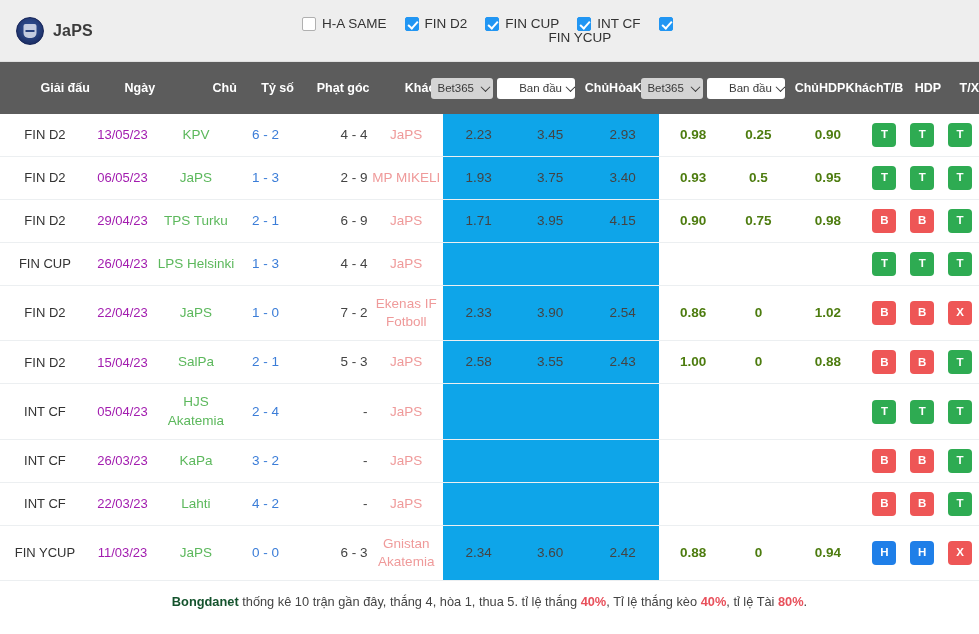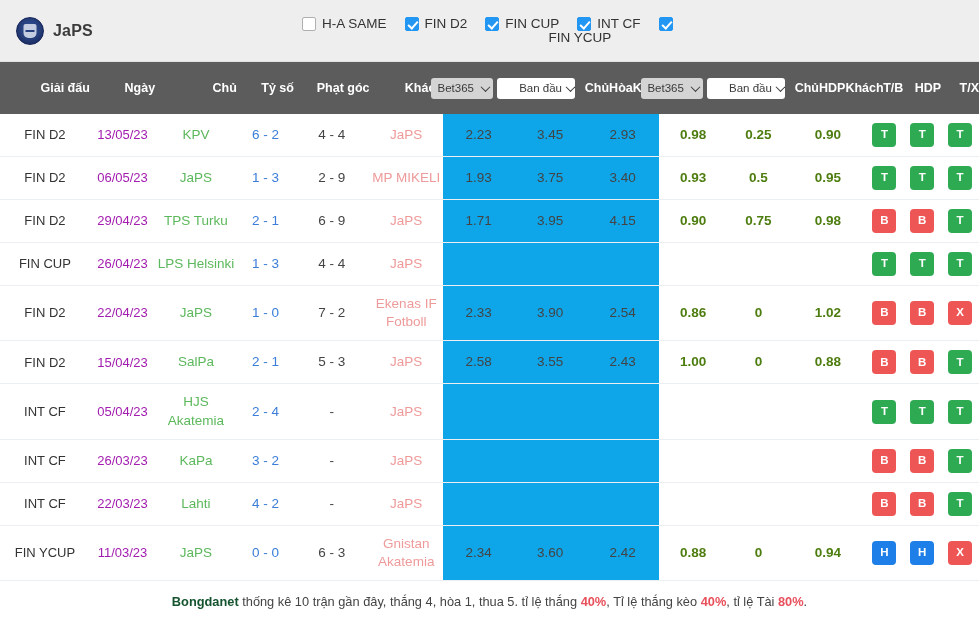--- a/index.html
+++ b/index.html
@@ -191,21 +191,21 @@
     text-align: center;
     padding: 9px 2px;
     vertical-align: middle;
     line-height: 1.35;
   }
   tbody tr:last-child td { border-bottom: 1px solid #eceff1; }
   .c-league { color: #333; font-size: 13px; }
   .c-date   { color: #a21caf; font-size: 13px; }
   .c-home   { color: #5cb85c; }
   .c-score  { color: #3b7dd8; }
-  .c-corner { color: #444; }
+  .c-corner { color: #444; text-align: right; }
   .c-away   { color: #ef9a9a; }
   .odds-cell { background: #0ea5e9; color: #444; }
   .plain-num { color: #4d7c0f; font-weight: bold; }
 
   .badge {
     display: inline-flex;
     align-items: center; justify-content: center;
     width: 24px; height: 24px;
     border-radius: 4px;
     color: #fff;

